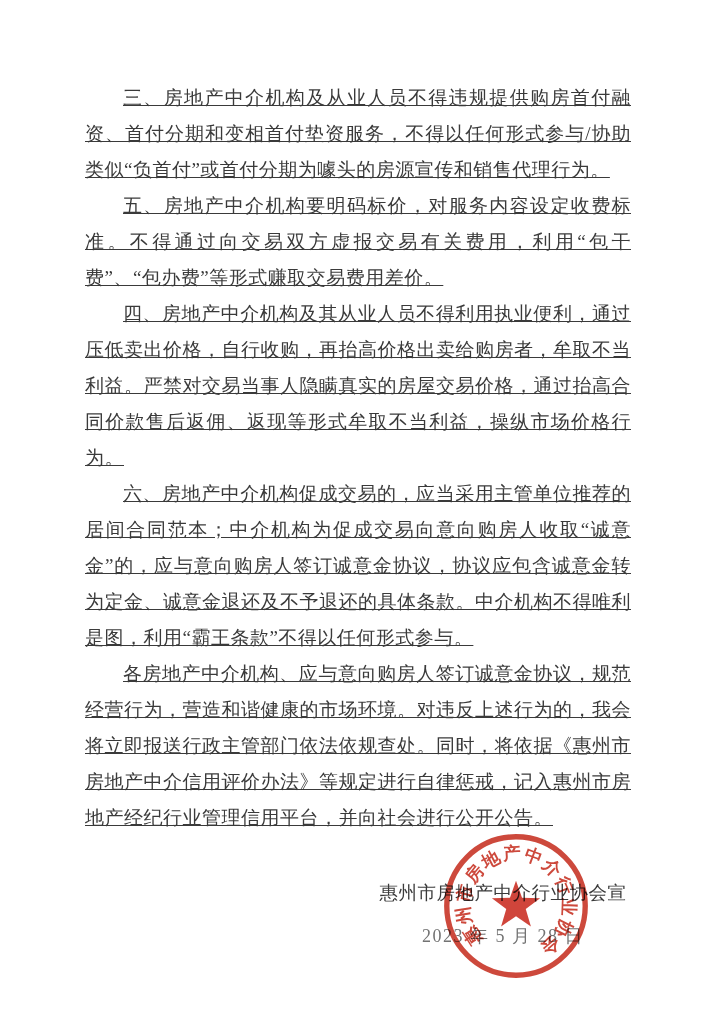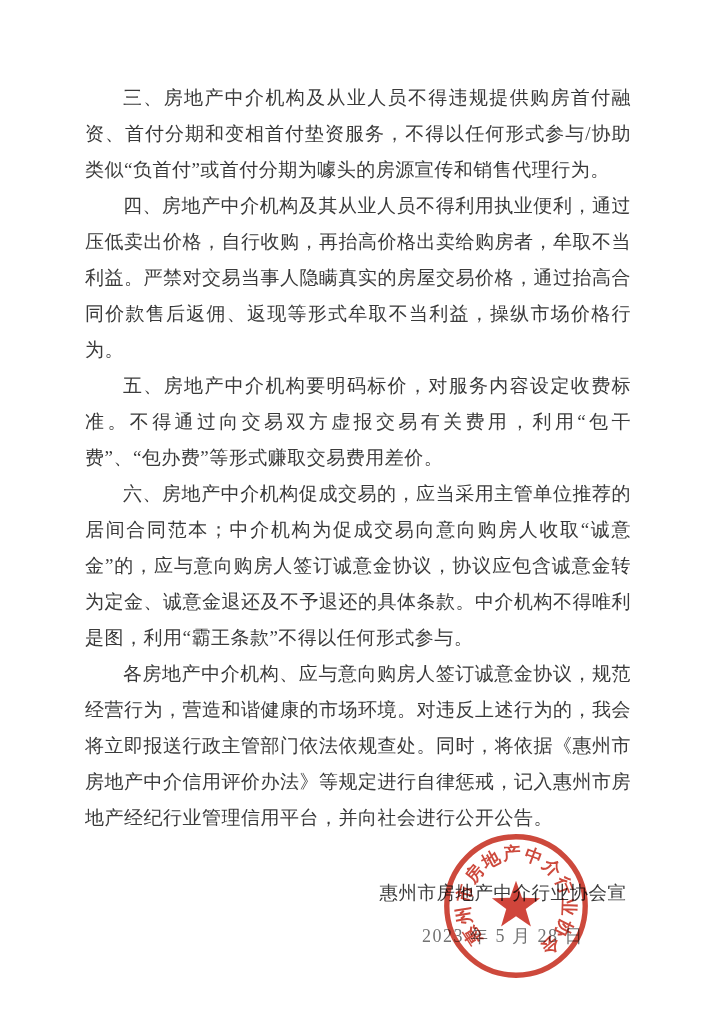--- a/index.html
+++ b/index.html
@@ -17,20 +17,21 @@
   }
   .content p{
     margin:0;
     text-indent:2em;
     font-size:19px;
     line-height:36px;
     letter-spacing:0.5px;
     color:#3a3a3a;
     text-align:justify;
     text-justify:inter-ideograph;
+    text-decoration:underline;
   }
   .sign-block{
     position:absolute;
     top:882px;
     left:368px;
     width:270px;
     text-align:center;
   }
   .signature{
     display:block;
@@ -63,22 +64,22 @@
     font-weight:bold;
   }
 </style>
 </head>
 <body>
 
 <div class="page">
 
   <div class="content">
     <p>三、房地产中介机构及从业人员不得违规提供购房首付融资、首付分期和变相首付垫资服务，不得以任何形式参与/协助类似“负首付”或首付分期为噱头的房源宣传和销售代理行为。</p>
+    <p>五、房地产中介机构要明码标价，对服务内容设定收费标准。不得通过向交易双方虚报交易有关费用，利用“包干费”、“包办费”等形式赚取交易费用差价。</p>
     <p>四、房地产中介机构及其从业人员不得利用执业便利，通过压低卖出价格，自行收购，再抬高价格出卖给购房者，牟取不当利益。严禁对交易当事人隐瞒真实的房屋交易价格，通过抬高合同价款售后返佣、返现等形式牟取不当利益，操纵市场价格行为。</p>
-    <p>五、房地产中介机构要明码标价，对服务内容设定收费标准。不得通过向交易双方虚报交易有关费用，利用“包干费”、“包办费”等形式赚取交易费用差价。</p>
     <p>六、房地产中介机构促成交易的，应当采用主管单位推荐的居间合同范本；中介机构为促成交易向意向购房人收取“诚意金”的，应与意向购房人签订诚意金协议，协议应包含诚意金转为定金、诚意金退还及不予退还的具体条款。中介机构不得唯利是图，利用“霸王条款”不得以任何形式参与。</p>
     <p>各房地产中介机构、应与意向购房人签订诚意金协议，规范经营行为，营造和谐健康的市场环境。对违反上述行为的，我会将立即报送行政主管部门依法依规查处。同时，将依据《惠州市房地产中介信用评价办法》等规定进行自律惩戒，记入惠州市房地产经纪行业管理信用平台，并向社会进行公开公告。</p>
   </div>
 
   <div class="sign-block">
     <span class="signature">惠州市房地产中介行业协会宣</span>
     <span class="date">2023 年 5 月 28 日</span>
   </div>
 
   <svg class="seal" viewBox="0 0 160 160" aria-hidden="true">

